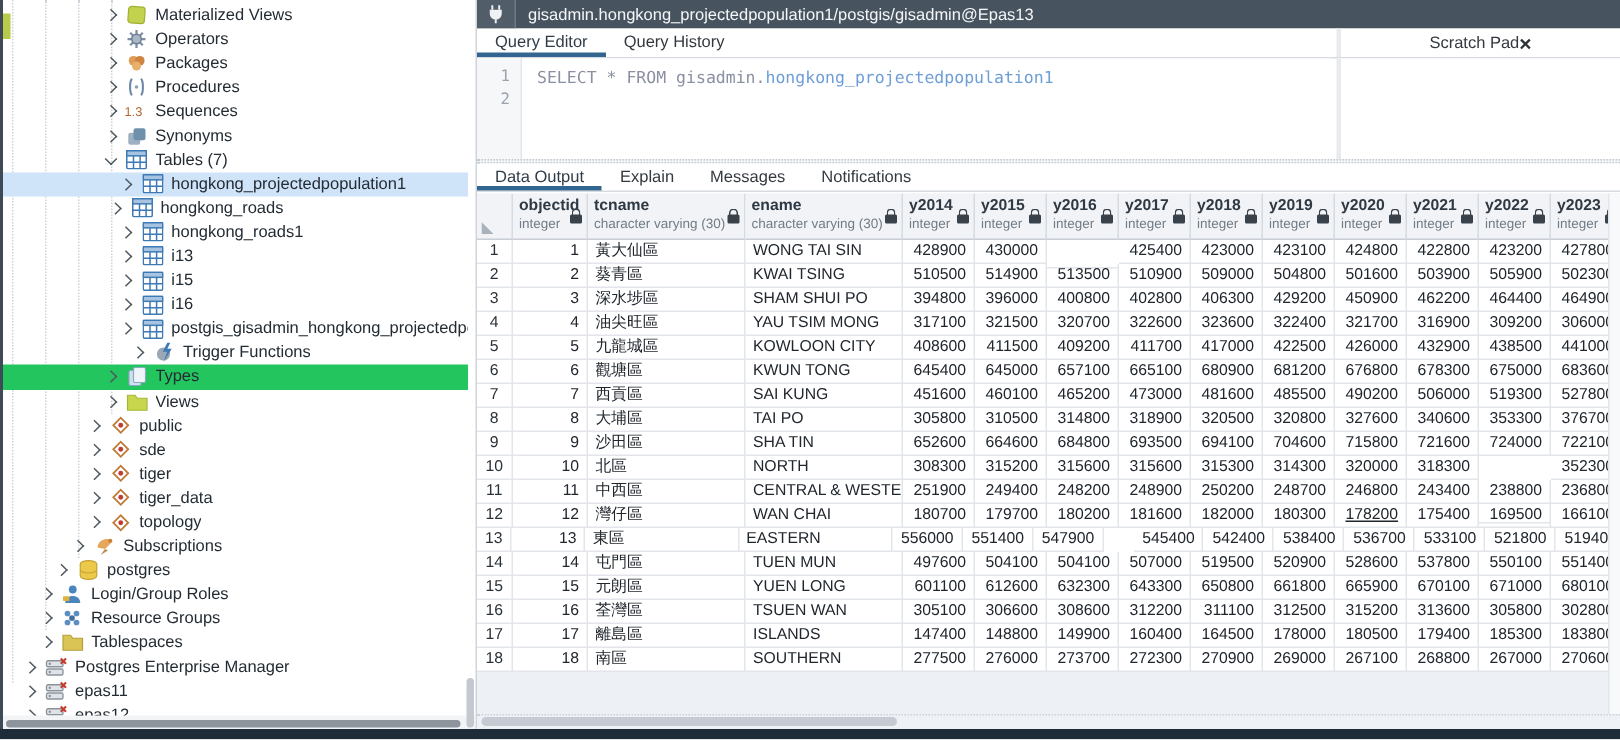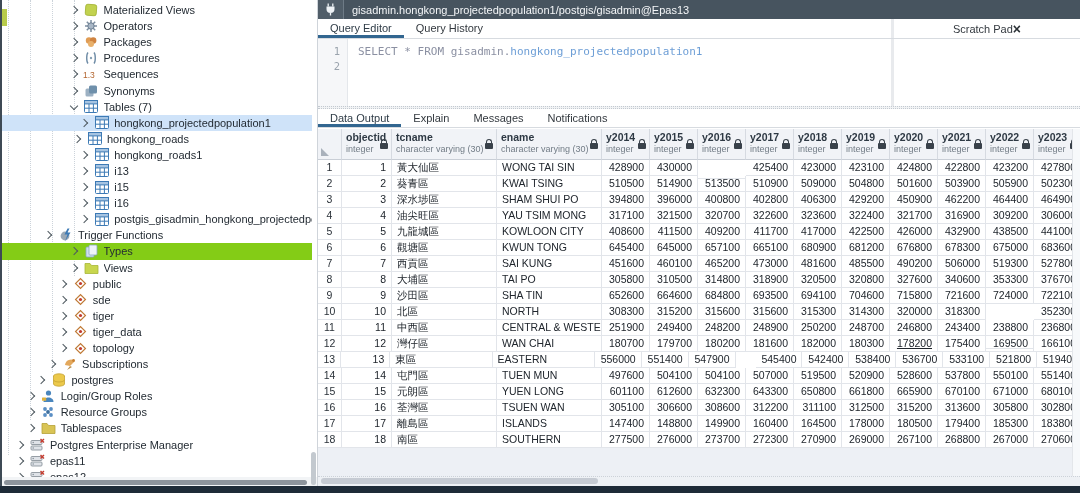--- a/index.html
+++ b/index.html
@@ -7,21 +7,21 @@
        font-family:"Liberation Sans",sans-serif;-webkit-font-smoothing:antialiased;}
   .win-edge{position:absolute;left:0;top:0;width:1.5px;height:486px;background:#3e4a55;z-index:9;}
 
   
   .sidebar{position:absolute;left:0;top:0;width:318px;height:486px;background:#fff;overflow:hidden;border-right:1px solid #cfd4da;box-sizing:border-box;}
   .guide{position:absolute;top:0;width:0;border-left:1px dotted #ccd3da;}
   .clipped-icon{position:absolute;left:0;top:9px;width:7px;height:17px;background:#b7cb4b;z-index:8;}
   .tree{position:absolute;left:0;top:2px;width:312px;}
   .trow{display:flex;align-items:center;height:16.1px;font-size:11px;color:#232b33;white-space:nowrap;position:relative;cursor:pointer;overflow:hidden;}
   .trow.sel{background:#cfe3f9;}
-  .trow.hov{background:#84cc16;}
+  .trow.hov{background:#22c55e;}
   .chev{flex:0 0 auto;width:5px;height:5px;border-right:1.4px solid #4e585f;border-bottom:1.4px solid #4e585f;transform:rotate(-45deg);margin:0 6px 0 1px;}
   .chev.down{transform:rotate(45deg);margin-top:-2px;}
   .ticon{flex:0 0 auto;width:17px;height:15px;margin-right:4px;display:inline-flex;align-items:center;justify-content:center;}
   .tlabel{overflow:hidden;}
   .sb-vscroll{position:absolute;right:1px;top:452px;width:5px;height:33px;background:#c3c9cf;border-radius:3px;}
   .sb-hscroll-track{position:absolute;left:0;top:477px;height:9px;width:317px;background:#f2f4f6;}
   .sb-hscroll{position:absolute;left:4px;top:480px;width:303px;height:5px;background:#8d949c;border-radius:3px;}
 
   
   .main{position:absolute;left:318px;top:0;width:762px;height:486px;background:#fff;}
@@ -239,21 +239,21 @@
             <svg width="14" height="13" viewBox="0 0 14 13">
               <rect x="0.5" y="0.5" width="13" height="12" rx="1" fill="#fff" stroke="#3d7ab5"></rect>
               <rect x="0.5" y="0.5" width="13" height="3.4" fill="#a6c4e2" stroke="#3d7ab5"></rect>
               <line x1="5" y1="4" x2="5" y2="12.5" stroke="#3d7ab5"></line>
               <line x1="9.4" y1="4" x2="9.4" y2="12.5" stroke="#3d7ab5"></line>
               <line x1="0.5" y1="8.2" x2="13.5" y2="8.2" stroke="#3d7ab5"></line>
             </svg>
           </span>
           <span class="tlabel">postgis_gisadmin_hongkong_projectedpopulation1</span>
         </div>
-        <div class="trow" style="padding-left: 44px;">
+        <div class="trow" style="padding-left: 88px;">
           <span class="chev"></span>
           <span class="ticon">
             <svg width="14" height="14" viewBox="0 0 14 14">
               <circle cx="6" cy="8" r="4.4" fill="#9aa8b5"></circle>
               <path d="M8.5 0.5l-3 6h3l-2.5 7 5.5-9h-3l2-4z" fill="#3d7ab5"></path>
             </svg>
           </span>
           <span class="tlabel">Trigger Functions</span>
         </div>
         <div class="trow hov" style="padding-left: 69.5px;">

